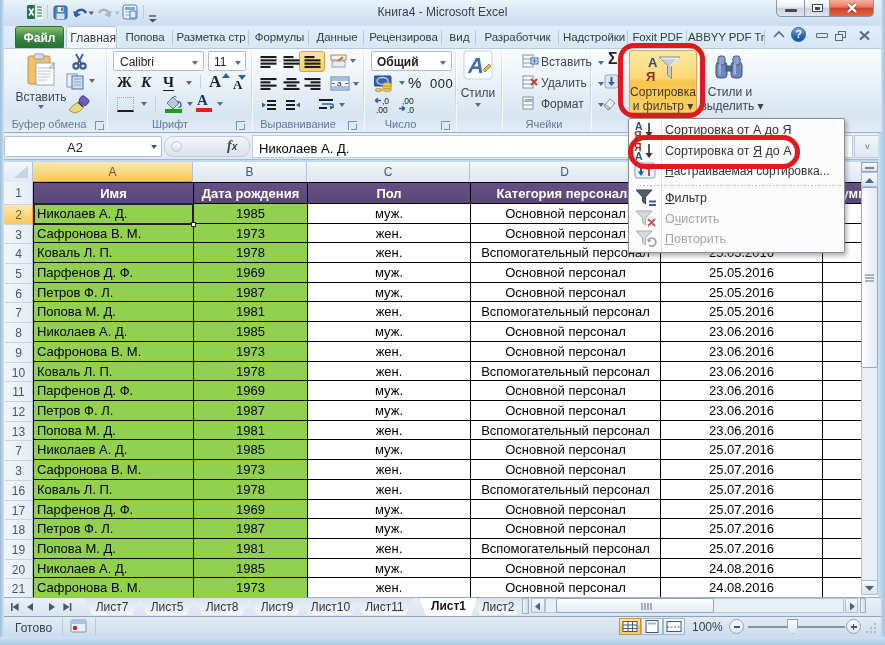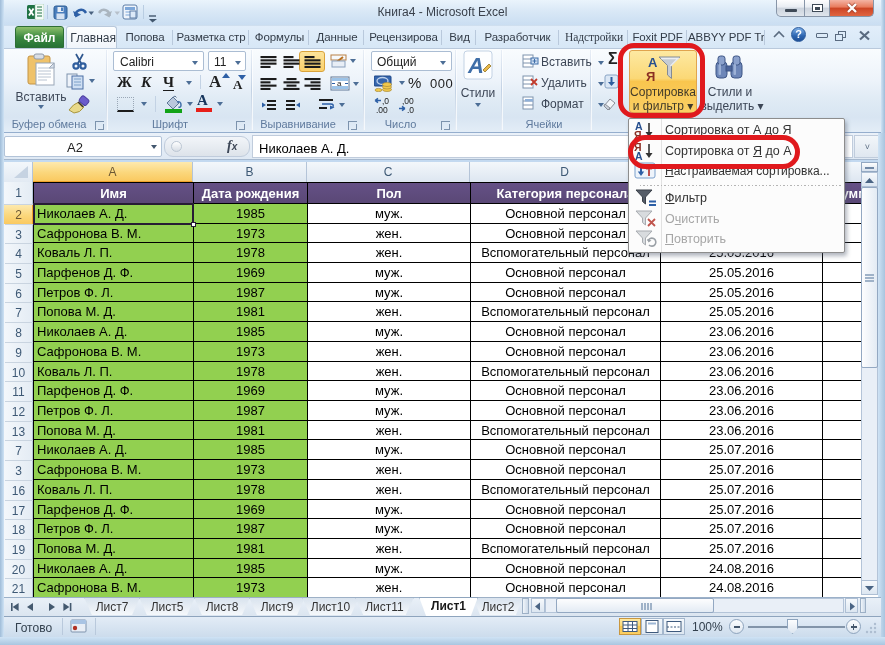--- a/index.html
+++ b/index.html
@@ -86,25 +86,25 @@
 <div class="tab" style="left:118px;width:54px;">Попова</div>
 <div class="ab" style="left:172px;top:30px;width:1px;height:15px;background:#b9c9dc;"></div>
 <div class="tab" style="left:174px;width:74px;">Разметка стр</div>
 <div class="ab" style="left:248px;top:30px;width:1px;height:15px;background:#b9c9dc;"></div>
 <div class="tab" style="left:251px;width:57px;">Формулы</div>
 <div class="ab" style="left:308px;top:30px;width:1px;height:15px;background:#b9c9dc;"></div>
 <div class="tab" style="left:311px;width:52px;">Данные</div>
 <div class="ab" style="left:363px;top:30px;width:1px;height:15px;background:#b9c9dc;"></div>
 <div class="tab" style="left:366px;width:75px;">Рецензирова</div>
 <div class="ab" style="left:441px;top:30px;width:1px;height:15px;background:#b9c9dc;"></div>
-<div class="tab" style="left:444px;width:31px;">Вид</div>
+<div class="tab" style="left:444px;width:31px;font-family:Liberation Mono, monospace;">Вид</div>
 <div class="ab" style="left:475px;top:30px;width:1px;height:15px;background:#b9c9dc;"></div>
 <div class="tab" style="left:477px;width:81px;">Разработчик</div>
 <div class="ab" style="left:558px;top:30px;width:1px;height:15px;background:#b9c9dc;"></div>
-<div class="tab" style="left:561px;width:66px;font-family:Liberation Serif, serif;">Надстройки</div>
+<div class="tab" style="left:561px;width:66px;">Надстройки</div>
 <div class="ab" style="left:627px;top:30px;width:1px;height:15px;background:#b9c9dc;"></div>
 <div class="tab" style="left:629px;width:57px;">Foxit PDF</div>
 <div class="ab" style="left:686px;top:30px;width:1px;height:15px;background:#b9c9dc;"></div>
 <div class="tab" style="left:688px;width:76px;">ABBYY PDF Tr</div>
 <div class="ab" style="left:764px;top:30px;width:1px;height:15px;background:#b9c9dc;"></div>
 <svg class="ab" style="left:772px;top:29px" width="14" height="12">
     <path d="M2 8 L7 3 L12 8" fill="none" stroke="#5a6b80" stroke-width="1.6"></path>
   </svg>
 <div class="ab" style="left:791px;top:27px;width:15px;height:15px;border-radius:50%;background:linear-gradient(#7fb0e8,#2e66b1 60%,#1f4f96);border:1px solid #2a5a9c;"></div>
 <div class="ab" style="left:791px;top:28px;width:15px;text-align:center;font-weight:bold;font-size:11px;color:#fff;">?</div>
@@ -262,21 +262,21 @@
   </svg>
 <svg class="ab" style="left:318px;top:97px" width="18" height="14">
     <g fill="#1c1c1c">
       <rect x="1" y="2" width="14" height="2"></rect>
       <rect x="1" y="10" width="8" height="2"></rect>
     </g>
     <path d="M4 7 h9 q3 0 2 3" stroke="#2d5fa6" fill="none" stroke-width="1.4"></path>
     <path d="M12 12.5 l4.5 -2 -4.5 -2z" fill="#2d5fa6"></path>
   </svg>
 <div class="car" style="left:339px;top:103px;"></div>
-<div class="combo" style="left:371px;top:51px;width:81px;height:20px;padding:2.5px 0 0 5px;">Общий<div class="car" style="right:5px;top:9px;"></div></div>
+<div class="combo" style="left:371px;top:51px;width:81px;height:20px;padding:2.5px 0 0 5px;font-weight:bold;">Общий<div class="car" style="right:5px;top:9px;"></div></div>
 <div class="ab" style="left:374px;top:75px;width:22px;height:17px;"><svg width="22" height="17">
       <rect x="0" y="1" width="17" height="10" rx="1" fill="#3565ad" stroke="#1d4686"></rect>
       <ellipse cx="8.5" cy="6" rx="5.5" ry="3.5" fill="none" stroke="#bcd0ea" stroke-width="1.3"></ellipse>
       <g fill="#f2c94c" stroke="#a8893a" stroke-width=".7">
         <ellipse cx="13" cy="14.5" rx="4.5" ry="2"></ellipse>
         <ellipse cx="13" cy="12" rx="4.5" ry="2"></ellipse>
         <ellipse cx="13" cy="9.5" rx="4.5" ry="2"></ellipse>
         <ellipse cx="4.5" cy="15" rx="3.5" ry="1.6"></ellipse>
       </g>
     </svg></div>

